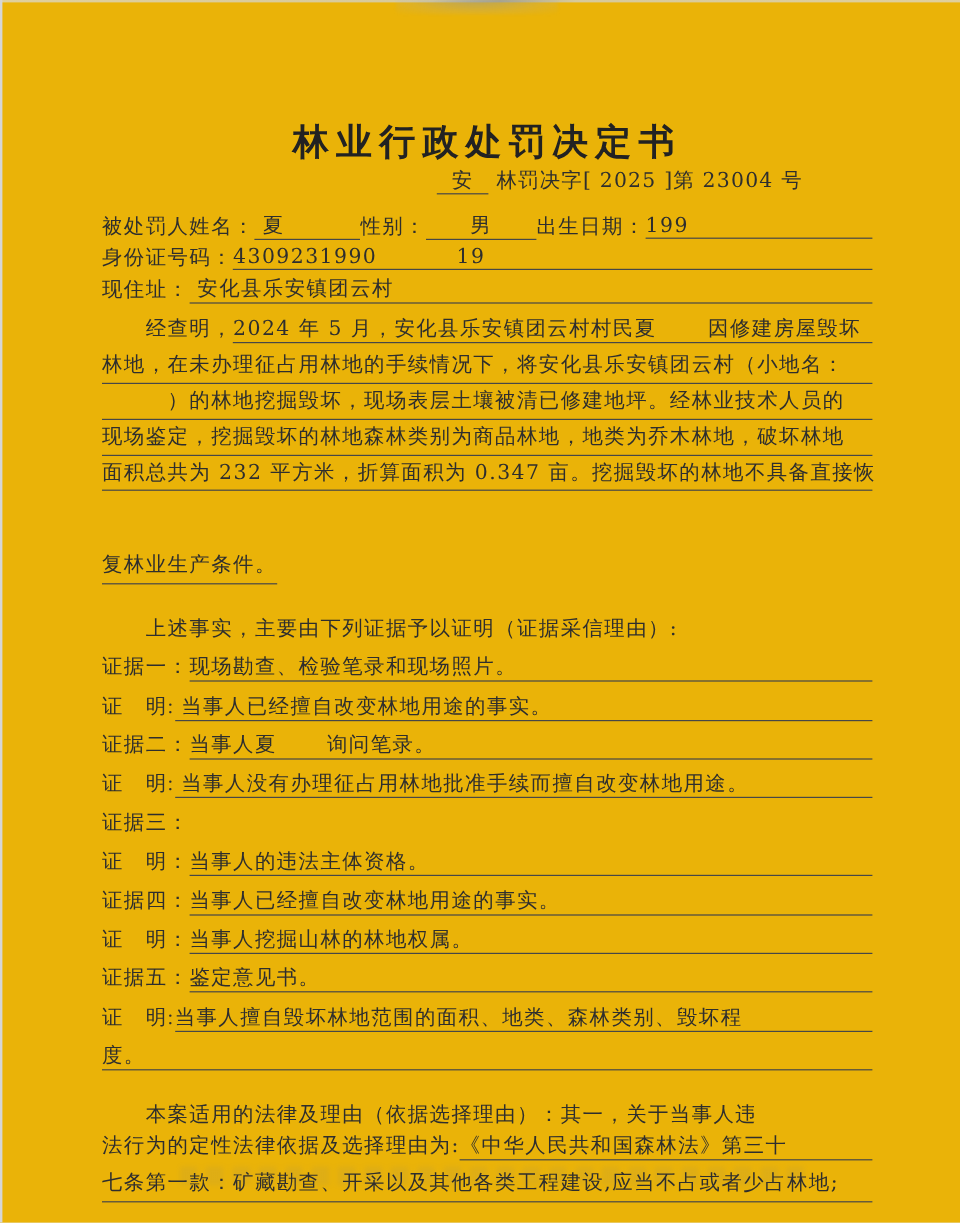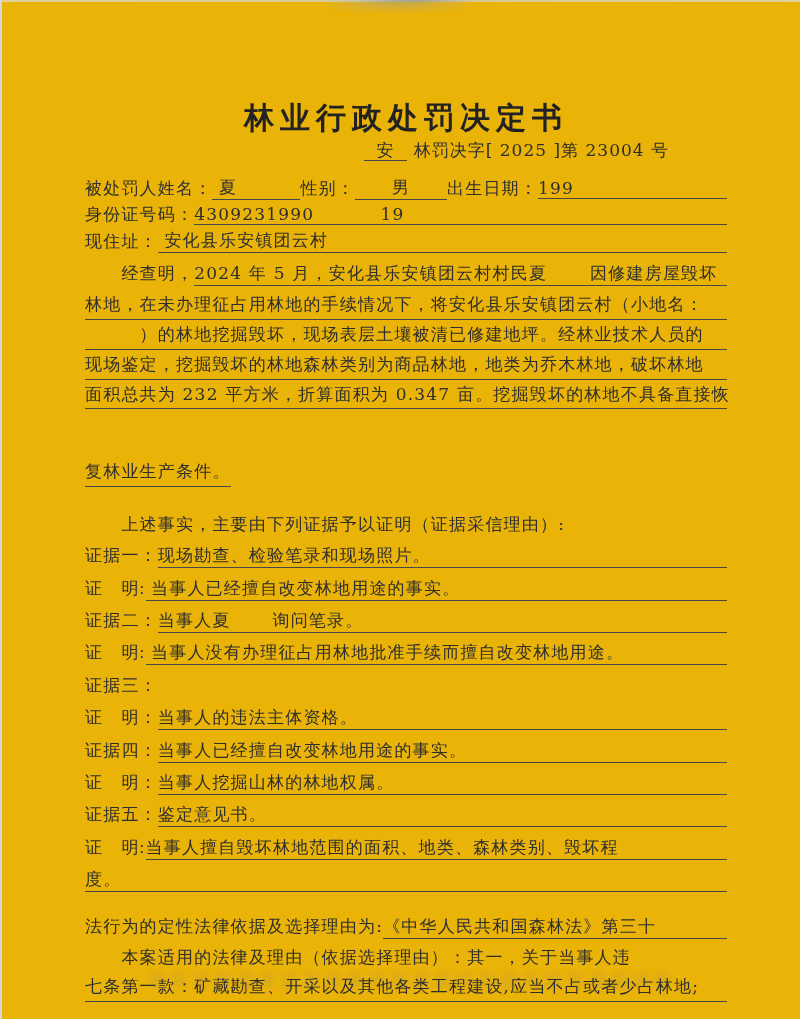--- a/index.html
+++ b/index.html
@@ -130,21 +130,21 @@
       </div>
       <div class="line ev-row">
         <span class="lbl">证　明:</span><span class="u fill">当事人擅自毁坏林地范围的面积、地类、森林类别、毁坏程</span>
       </div>
       <div class="line ev-row">
         <span class="u fill">度。</span>
       </div>
     </div>
 
     <div class="legal">
+      <div class="line plain-line">　　本案适用的法律及理由（依据选择理由）：其一，关于当事人违</div>
       <div class="line row">
         <span class="seg">法行为的定性法律依据及选择理由为:</span><span class="u fill">《中华人民共和国森林法》第三十</span>
       </div>
-      <div class="line plain-line">　　本案适用的法律及理由（依据选择理由）：其一，关于当事人违</div>
       <div class="line full-u u">七条第一款：矿藏勘查、开采以及其他各类工程建设,应当不占或者少占林地;</div>
     </div>
 
   </div>
 </div>
 
 </body></html>

